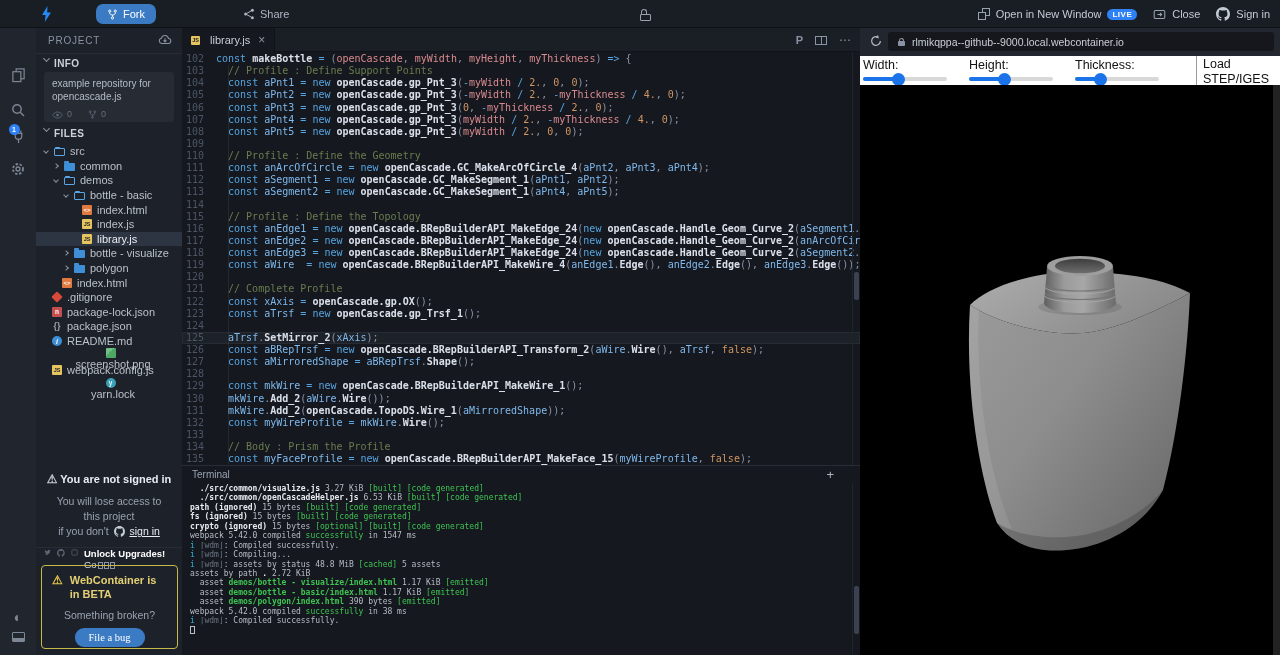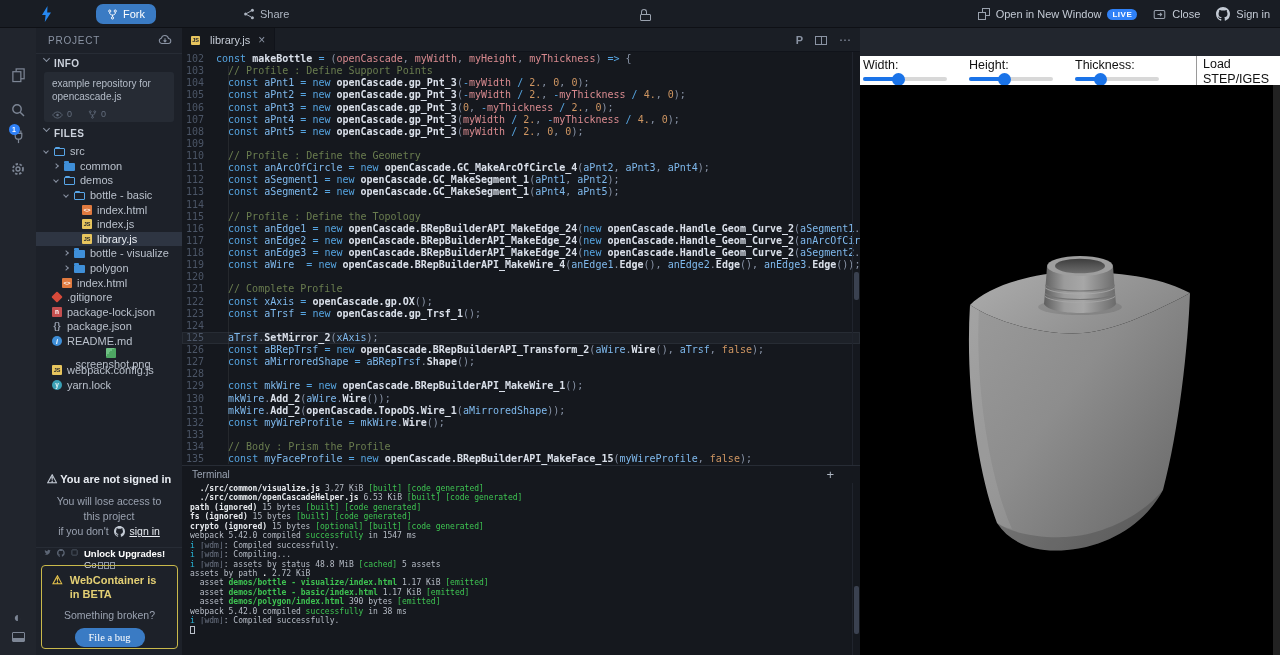--- a/index.html
+++ b/index.html
@@ -357,21 +357,21 @@
         <div class="trow" style="padding-left: 8px; flex-direction: column;">
           <span class="chsp"></span>
           <span class="fi fi-img"></span>
           <span>screenshot.png</span>
         </div>
         <div class="trow" style="padding-left: 8px;">
           <span class="chsp"></span>
           <span class="fi fi-js">JS</span>
           <span>webpack.config.js</span>
         </div>
-        <div class="trow" style="padding-left: 8px;">
+        <div class="trow" style="padding-left: 8px; flex-direction: column;">
           <span class="chsp"></span>
           <span class="fi fi-yarn">y</span>
           <span>yarn.lock</span>
         </div>
       </div>
 
     <div class="signin">
       <div class="t"><span class="warn" style="color:#c3cad4">⚠</span> <span>You are not signed in</span></div>
       <div style="padding:0 14px">You will lose access to this project</div>
       <div>
@@ -483,20 +483,35 @@
           <div class="tmrow"><span class="tm-cy">i</span><span class="tm-d"> ⌈wdm⌋</span><span class="tm-t">: Compiled successfully.</span></div>
           <div class="tmrow"><span class="tmcursor"></span></div>
         </div>
       <div class="vscroll" style="top:17px;bottom:0;height:auto">
         <span class="vthumb" style="top:103px;height:48px"></span>
       </div>
     </div>
   </main>
 
   <section class="preview">
+    <div class="urlbar">
+      <span class="refresh">
+        <svg width="14" height="14" viewBox="0 0 16 16">
+            <path d="M13 8A5 5 0 1 1 10.6 3.7" fill="none" stroke="#aeb6c2" stroke-width="1.5"></path>
+            <polygon points="10.2,1.2 11.2,5 7.6,3.9" fill="#aeb6c2"></polygon>
+          </svg>
+      </span>
+      <div class="urlpill">
+        <span class="mini-lock">
+            <u></u>
+            <i></i>
+          </span>
+        <span>rlmikqppa--github--9000.local.webcontainer.io</span>
+      </div>
+    </div>
     <div class="controls">
 
       <div class="ctrl">
           <div class="clab">Width:</div>
           <div class="strack">
             <div class="sfill" style="width: 42%;"></div>
             <div class="sthumb" style="left: calc(42% - 6px);"></div>
           </div>
         </div>
         <div class="ctrl">

